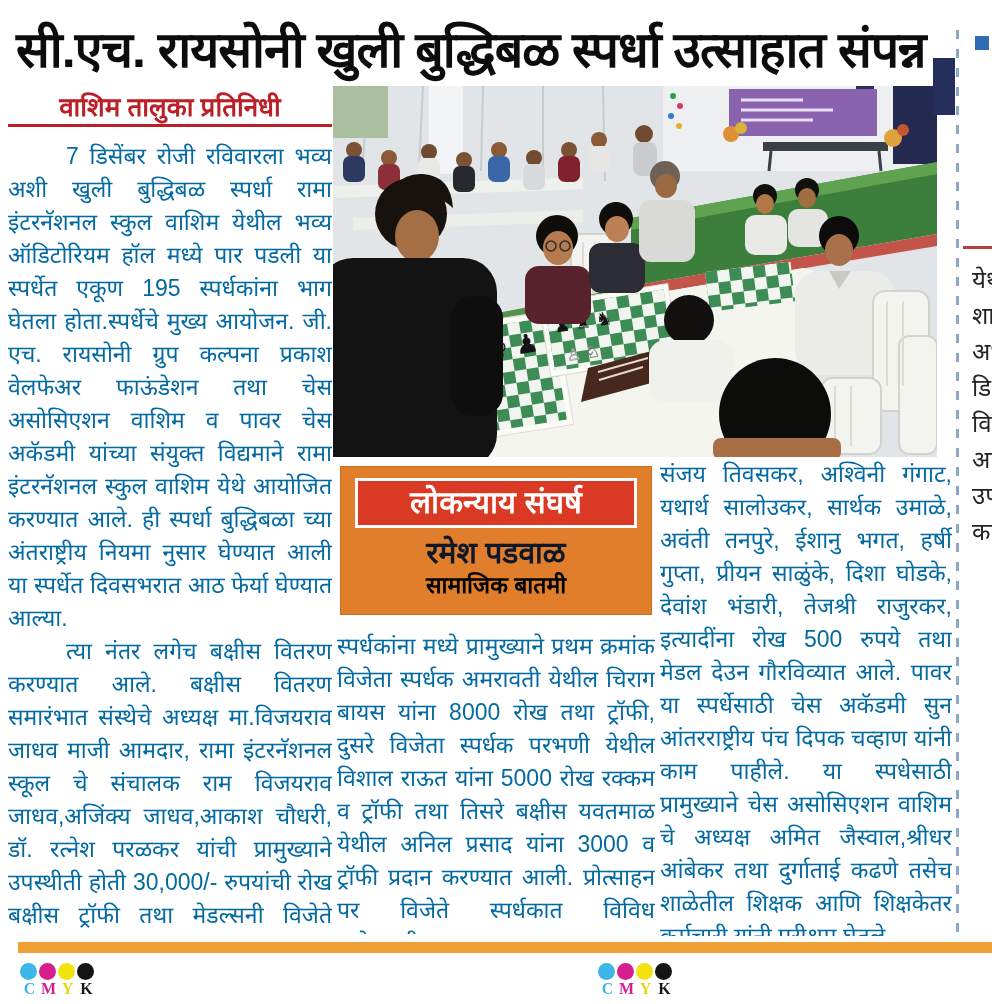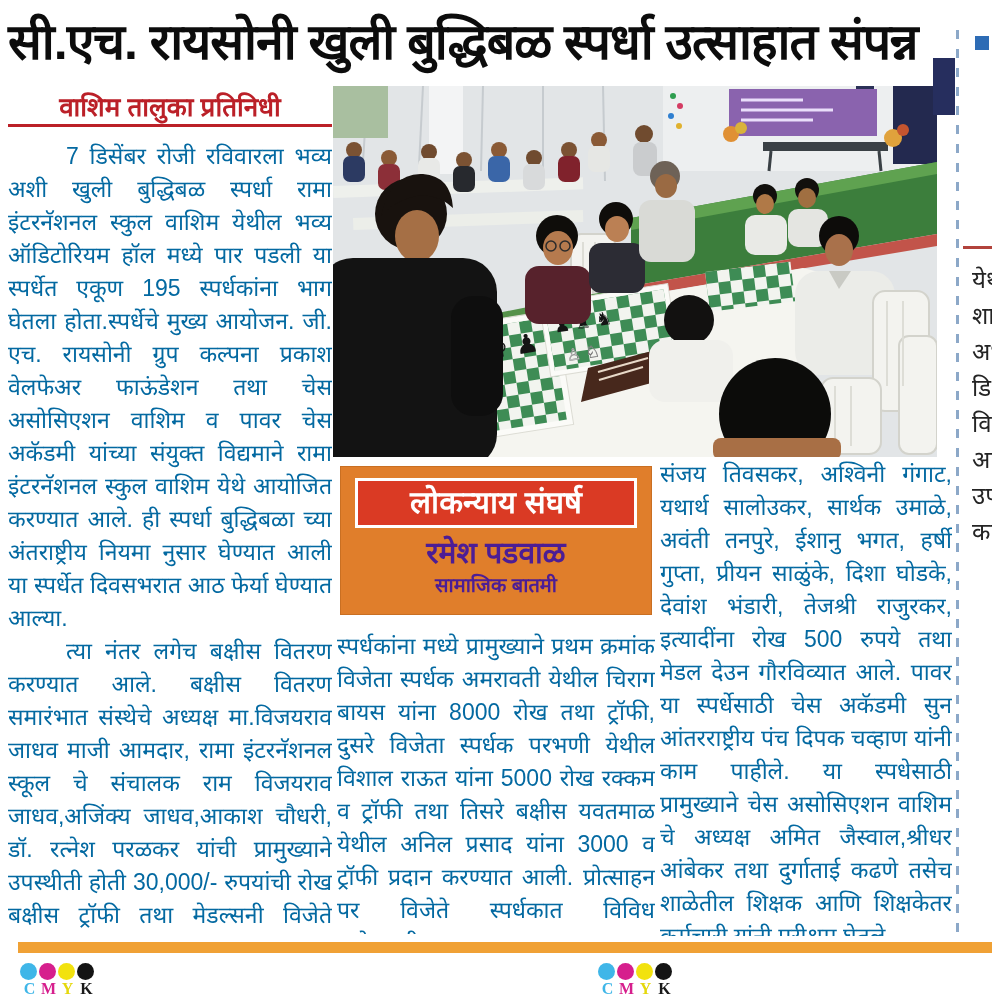--- a/index.html
+++ b/index.html
@@ -2,21 +2,21 @@
 <html><head>
 <meta charset="utf-8">
 <style>
   html,body{margin:0;padding:0;}
   body{
     width:992px;height:1004px;position:relative;background:#ffffff;
     font-family:"Liberation Sans", sans-serif;overflow:hidden;
   }
   .headline{
     position:absolute;left:8px;top:2px;width:942px;height:80px;
-    margin:0;font-size:50px;font-weight:900;color:#0c0c0c;
+    margin:8px;font-size:50px;font-weight:900;color:#0c0c0c;
     white-space:nowrap;transform-origin:left center;letter-spacing:-1px;
     line-height:80px;
   }
   .byline{
     position:absolute;left:8px;top:90px;width:324px;box-sizing:border-box;
     text-align:center;font-size:26px;font-weight:700;color:#bb2028;
     border-bottom:3px solid #bb2028;line-height:34px;
   }
   .bodycol{position:absolute;color:#0369a1;font-size:23px;line-height:33px;
     text-align:justify;overflow:hidden;}
@@ -33,23 +33,23 @@
   .promo{
     position:absolute;left:340px;top:466px;width:312px;height:149px;
     background:#e07e2b;border:1px solid #c96f22;box-sizing:border-box;
     display:flex;flex-direction:column;align-items:center;
   }
   .promo-title{
     margin-top:11px;width:282px;box-sizing:border-box;background:#da3a24;
     border:3px solid #ffffff;color:#ffffff;font-size:31px;font-weight:800;
     text-align:center;line-height:44px;height:50px;white-space:nowrap;overflow:hidden;
   }
-  .promo-name{color:#4c1d95;font-size:30px;font-weight:800;margin-top:7px;
+  .promo-name{color:#0f172a;font-size:30px;font-weight:800;margin-top:7px;
     line-height:36px;white-space:nowrap;}
-  .promo-tag{color:#4c1d95;font-size:20px;font-weight:700;line-height:27px;
+  .promo-tag{color:#000000;font-size:23px;font-weight:700;line-height:27px;
     margin-top:1px;white-space:nowrap;}
 
   .dash-line{
     position:absolute;left:956px;top:30px;width:3px;height:905px;
     background:repeating-linear-gradient(180deg,#8ca8c8 0 9px,transparent 9px 19px);
   }
   .blue-sq{position:absolute;left:975px;top:36px;width:14px;height:14px;background:#2e6cb5;}
   .navy-block{position:absolute;left:933px;top:58px;width:22px;height:57px;background:#262e5e;}
   .edge-rule{position:absolute;left:963px;top:246px;width:29px;height:3px;background:#b2433c;}
   .edge-col{position:absolute;left:972px;top:262px;width:20px;height:292px;overflow:hidden;

